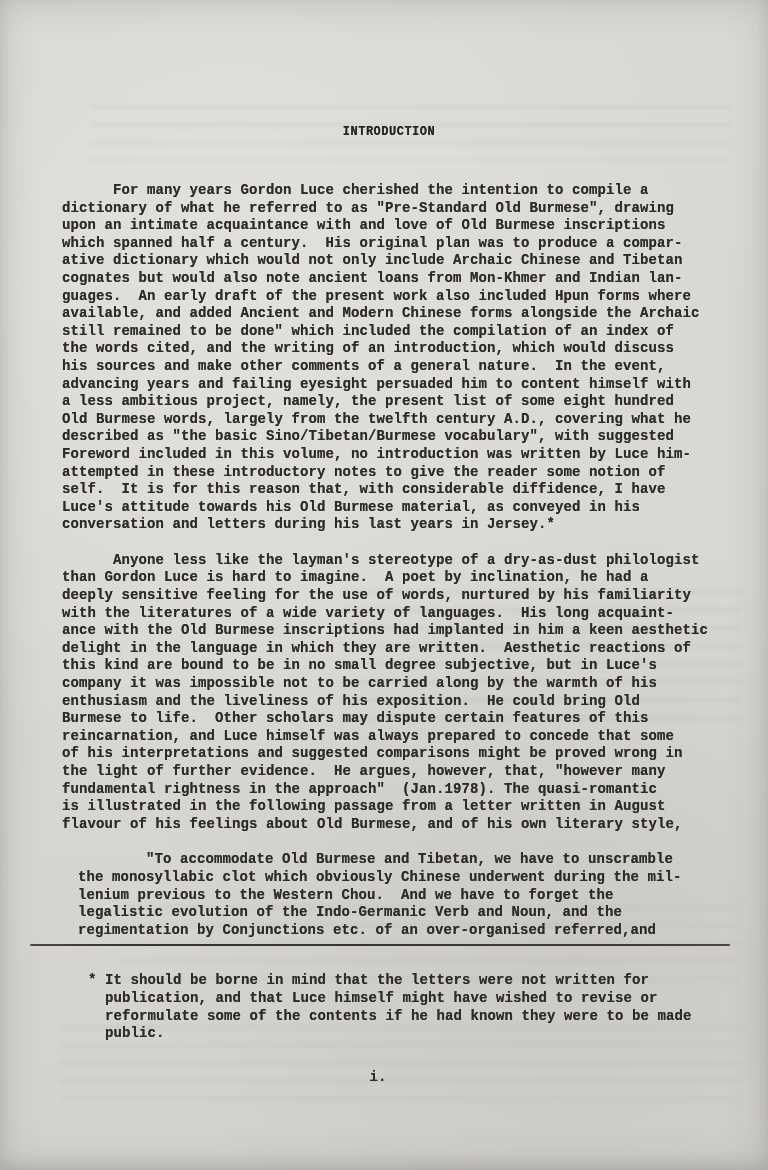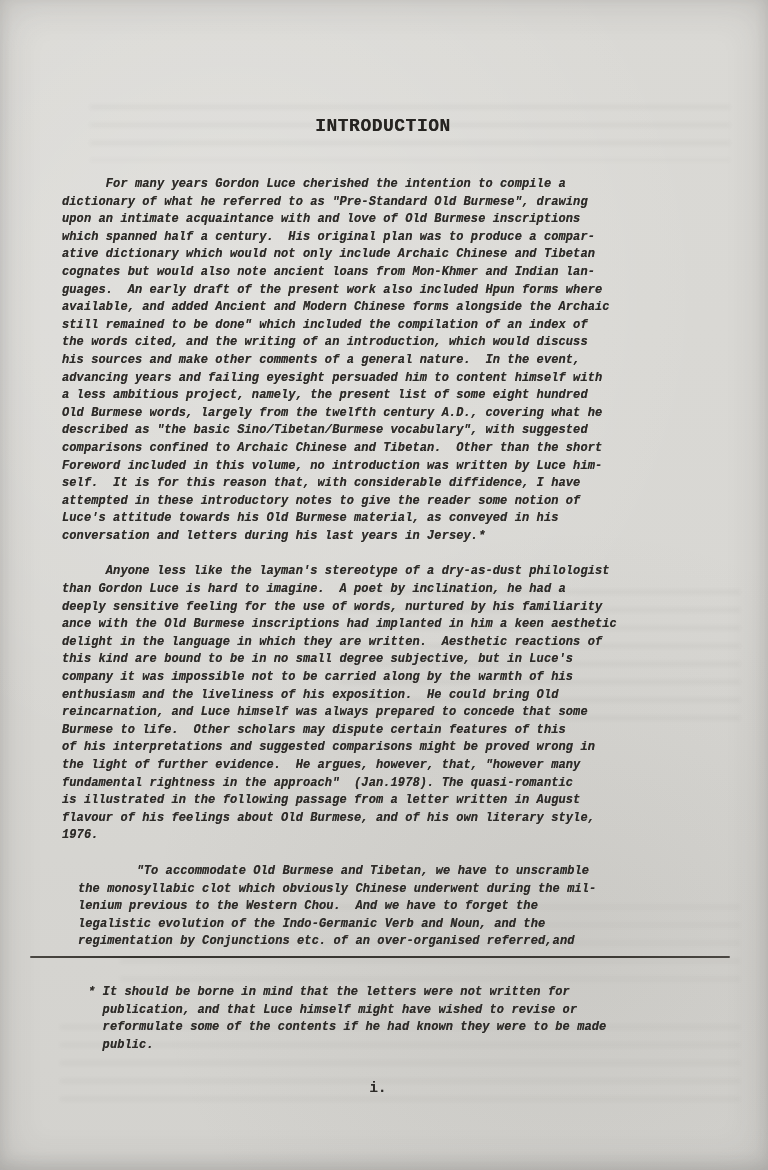--- a/index.html
+++ b/index.html
@@ -34,48 +34,47 @@
       rgba(70,68,64,0) 14px, rgba(70,68,64,0) 18px
     );
   }
   .bleed.b1 { left: 90px;  top: 95px;   width: 640px; height: 66px; }
   .bleed.b2 { left: 340px; top: 580px;  width: 400px; height: 150px; }
   .bleed.b3 { left: 120px; top: 895px;  width: 620px; height: 100px; opacity: 0.045; }
   .bleed.b4 { left: 60px;  top: 1015px; width: 680px; height: 90px;  opacity: 0.05; }
 
   .doc-title {
     position: relative;
-    margin: 6px;
+    margin: 12px;
     padding-top: 110px;
     width: 754px;            
     text-align: center;
-    font-size: 18px;
+    font-size: 12px;
     line-height: 20px;
     font-weight: bold;
     letter-spacing: 0.5px;
     color: #262421;
     text-shadow: 0 0 0.6px rgba(38,36,33,0.75);
   }
   .text-body {
     position: relative;
     margin-top: 40px;
     padding-left: 62px;
     width: 700px;
   }
   .para { margin: 0 0 18px 0; }
   .para.quote { margin-left: 16px; margin-bottom: 0; }
   .line {
     white-space: pre;
-    font-size: 12px;
+    font-size: 14px;
     line-height: 17.6px;
     letter-spacing: 0.1px;
     font-weight: bold;
     color: #2d2b28;
     text-shadow: 0 0 0.6px rgba(45,43,40,0.7);
-    font-style: italic;
   }
   .footnote-separator {
     position: relative;
     margin: 5px 0 0 30px;
     width: 700px;
     height: 2px;
     background: linear-gradient(90deg, #4a4742, #36342f 15%, #3d3a35 85%, #4a4742);
     border-radius: 1px;
   }
   .footnote {
@@ -118,44 +117,43 @@
         <div class="line">cognates but would also note ancient loans from Mon-Khmer and Indian lan-</div>
         <div class="line">guages.  An early draft of the present work also included Hpun forms where</div>
         <div class="line">available, and added Ancient and Modern Chinese forms alongside the Archaic</div>
         <div class="line">still remained to be done" which included the compilation of an index of</div>
         <div class="line">the words cited, and the writing of an introduction, which would discuss</div>
         <div class="line">his sources and make other comments of a general nature.  In the event,</div>
         <div class="line">advancing years and failing eyesight persuaded him to content himself with</div>
         <div class="line">a less ambitious project, namely, the present list of some eight hundred</div>
         <div class="line">Old Burmese words, largely from the twelfth century A.D., covering what he</div>
         <div class="line">described as "the basic Sino/Tibetan/Burmese vocabulary", with suggested</div>
-        <div class="line">comparisons confined to Archaic Chinese and Tibetan.  Other than the short</div>
         <div class="line">Foreword included in this volume, no introduction was written by Luce him-</div>
+        <div class="line">attempted in these introductory notes to give the reader some notion of</div>
         <div class="line">self.  It is for this reason that, with considerable diffidence, I have</div>
-        <div class="line">attempted in these introductory notes to give the reader some notion of</div>
         <div class="line">Luce's attitude towards his Old Burmese material, as conveyed in his</div>
         <div class="line">conversation and letters during his last years in Jersey.*</div>
       </div>
       <div class="para">
         <div class="line">      Anyone less like the layman's stereotype of a dry-as-dust philologist</div>
         <div class="line">than Gordon Luce is hard to imagine.  A poet by inclination, he had a</div>
         <div class="line">deeply sensitive feeling for the use of words, nurtured by his familiarity</div>
+        <div class="line">with the literatures of a wide variety of languages.  His long acquaint-</div>
         <div class="line">ance with the Old Burmese inscriptions had implanted in him a keen aesthetic</div>
         <div class="line">delight in the language in which they are written.  Aesthetic reactions of</div>
         <div class="line">this kind are bound to be in no small degree subjective, but in Luce's</div>
         <div class="line">company it was impossible not to be carried along by the warmth of his</div>
         <div class="line">enthusiasm and the liveliness of his exposition.  He could bring Old</div>
+        <div class="line">Burmese to life.  Other scholars may dispute certain features of this</div>
         <div class="line">reincarnation, and Luce himself was always prepared to concede that some</div>
-        <div class="line">Burmese to life.  Other scholars may dispute certain features of this</div>
         <div class="line">of his interpretations and suggested comparisons might be proved wrong in</div>
         <div class="line">the light of further evidence.  He argues, however, that, "however many</div>
         <div class="line">fundamental rightness in the approach"  (Jan.1978). The quasi-romantic</div>
         <div class="line">is illustrated in the following passage from a letter written in August</div>
         <div class="line">flavour of his feelings about Old Burmese, and of his own literary style,</div>
-        <div class="line">1976.</div>
       </div>
       <div class="para quote">
         <div class="line">        "To accommodate Old Burmese and Tibetan, we have to unscramble</div>
         <div class="line">the monosyllabic clot which obviously Chinese underwent during the mil-</div>
         <div class="line">lenium previous to the Western Chou.  And we have to forget the</div>
         <div class="line">legalistic evolution of the Indo-Germanic Verb and Noun, and the</div>
         <div class="line">regimentation by Conjunctions etc. of an over-organised referred,and</div>
       </div>
     </div>
 

